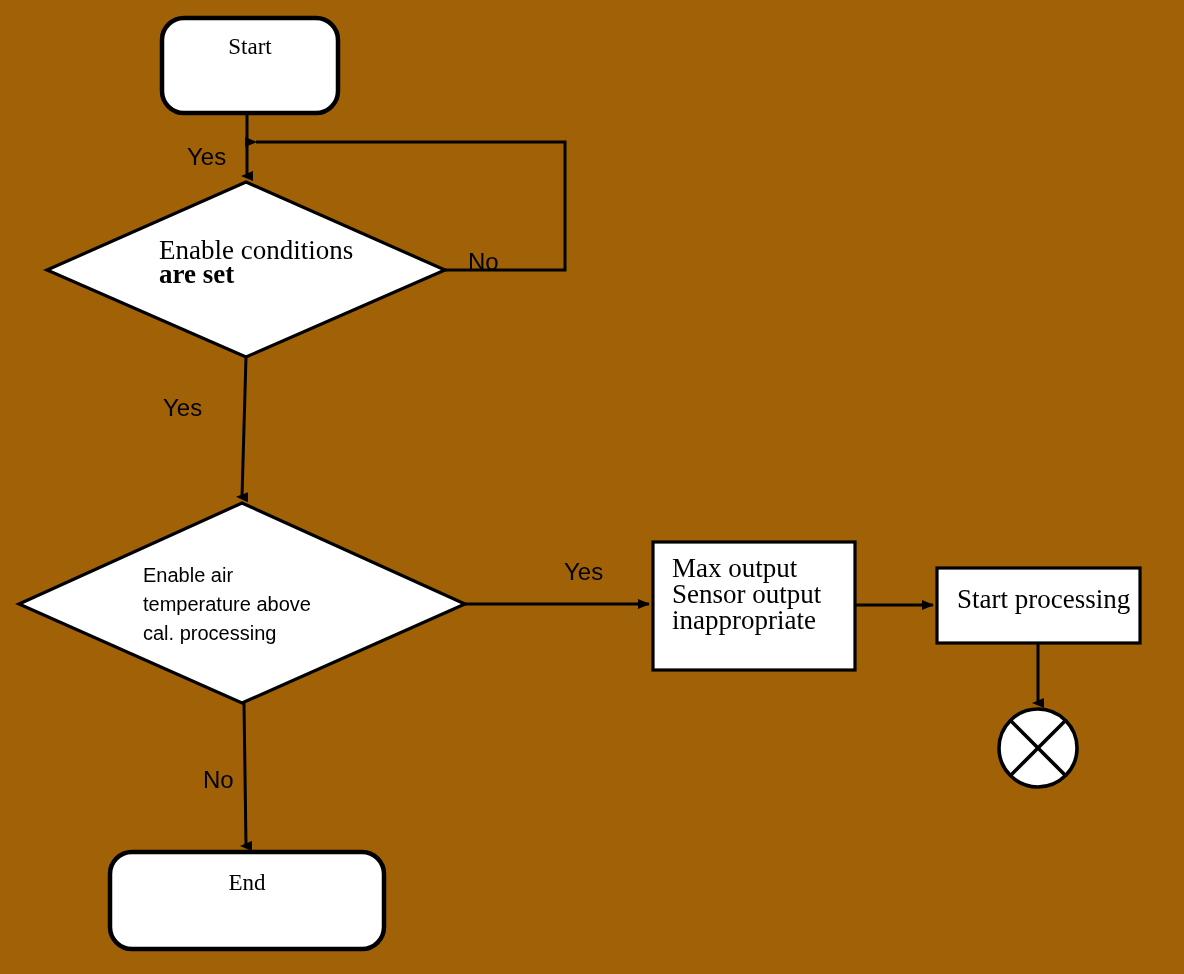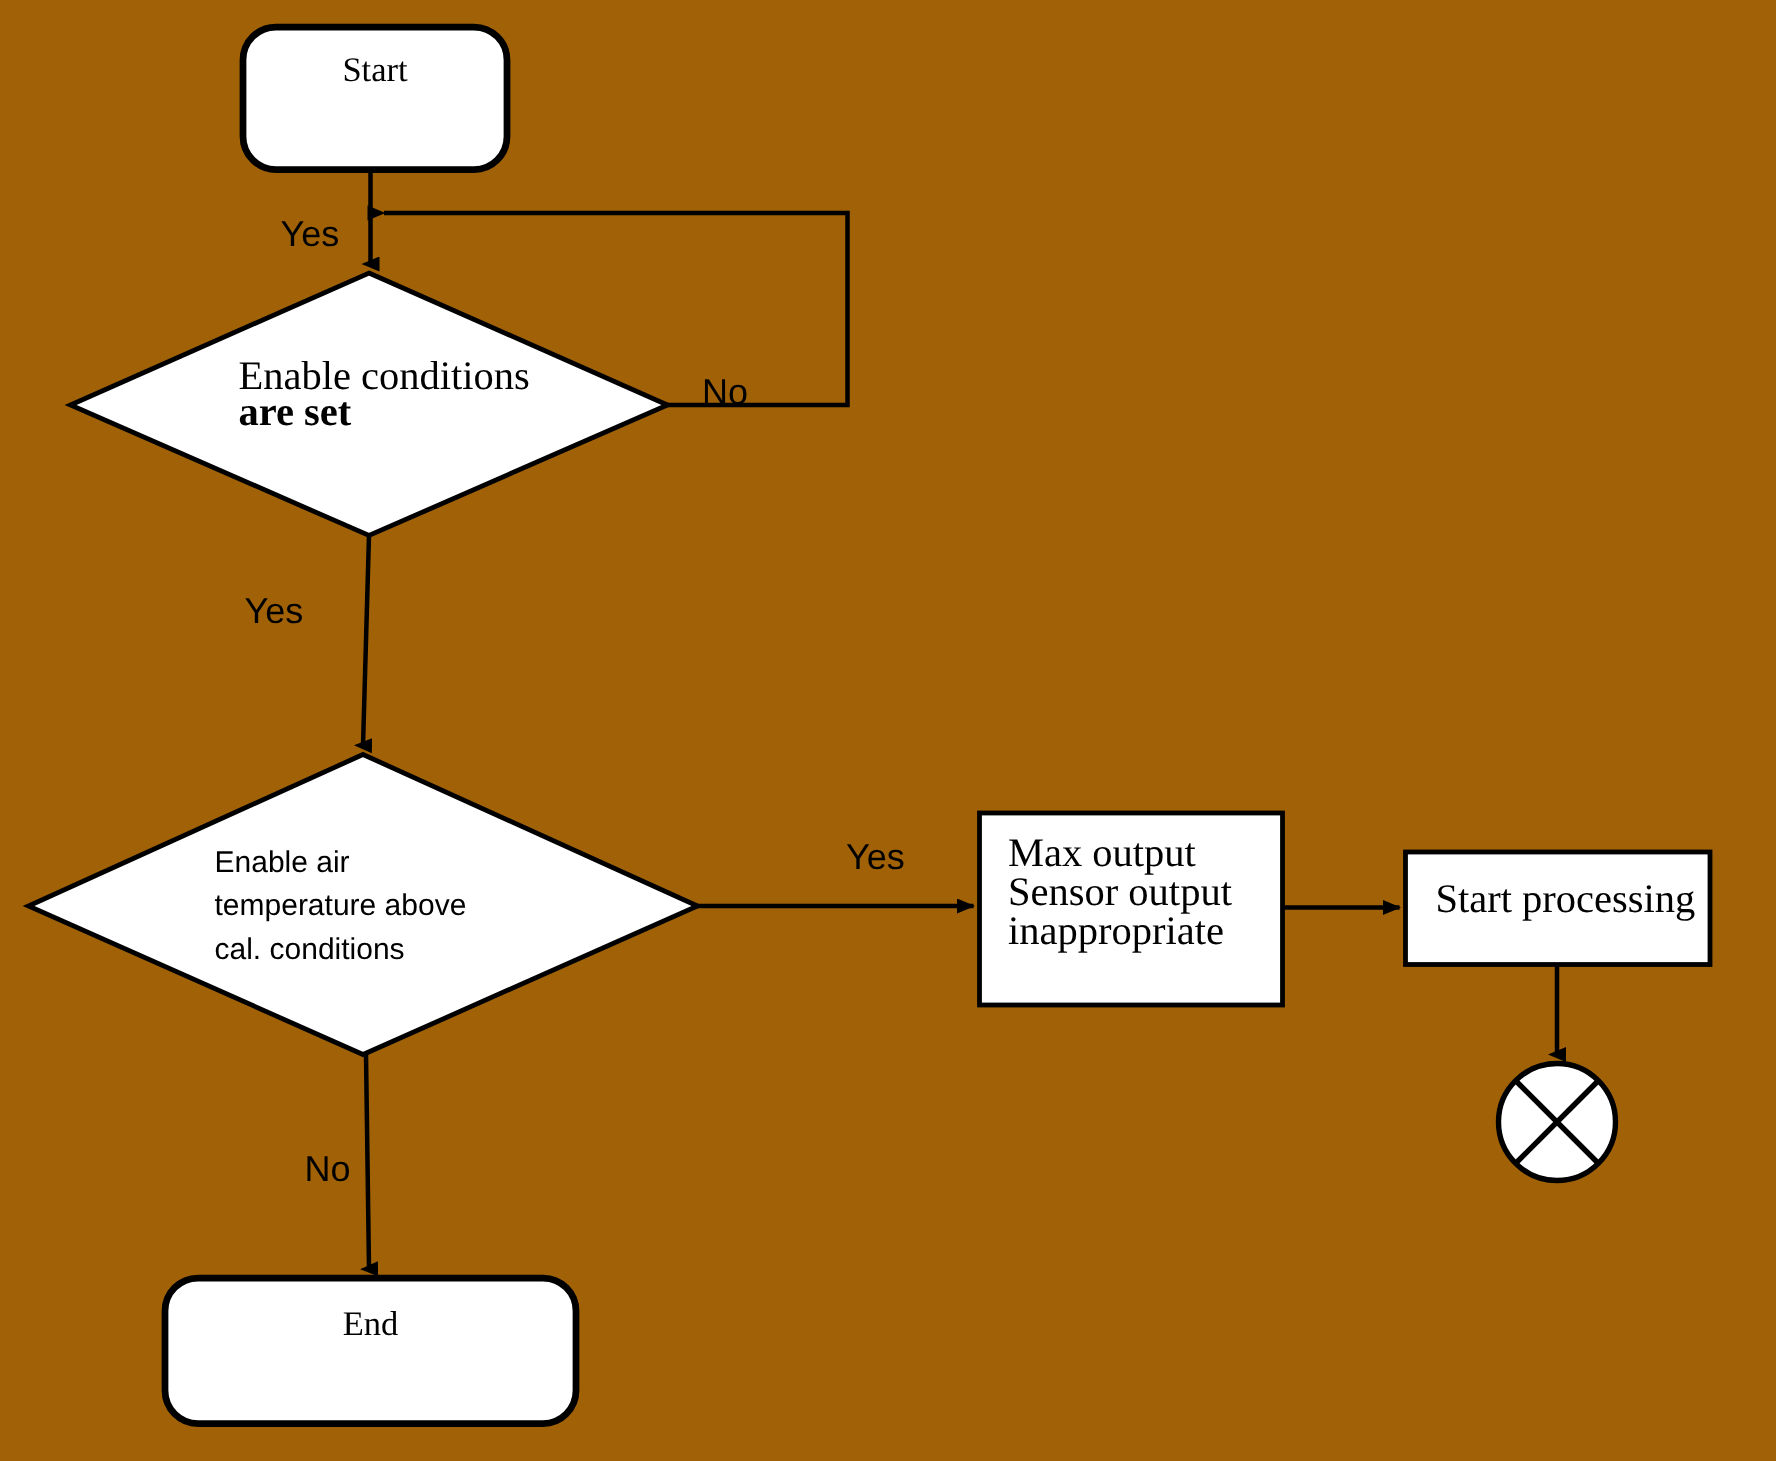--- a/index.html
+++ b/index.html
@@ -134,21 +134,21 @@
     <line class="edge-line" x1="244" y1="703" x2="246" y2="846" marker-end="url(#arrow-down)"></line>
   </svg>
 
   <div class="node-label serif-label-center" style="left:162px; top:33px; width:176px;">Start</div>
 
   <div class="node-label serif-label" style="left:159px; top:234px;">Enable conditions</div>
   <div class="node-label serif-label" style="left:159px; top:258px;font-weight:bold;">are set</div>
 
   <div class="node-label sans-label" style="left:143px; top:563px;">Enable air</div>
   <div class="node-label sans-label" style="left:143px; top:592px;">temperature above</div>
-  <div class="node-label sans-label" style="left:143px; top:621px;">cal. conditions</div>
+  <div class="node-label sans-label" style="left:143px; top:621px;">cal. processing</div>
 
   <div class="node-label serif-label" style="left:672px; top:552px;">Max output</div>
   <div class="node-label serif-label" style="left:672px; top:578px;">Sensor output</div>
   <div class="node-label serif-label" style="left:672px; top:604px;">inappropriate</div>
 
   <div class="node-label serif-label" style="left:957px; top:583px;">Start processing</div>
 
   <div class="node-label serif-label-center" style="left:110px; top:869px; width:274px;">End</div>
 
   <div class="edge-label" style="left:187px; top:143px;">Yes</div>

